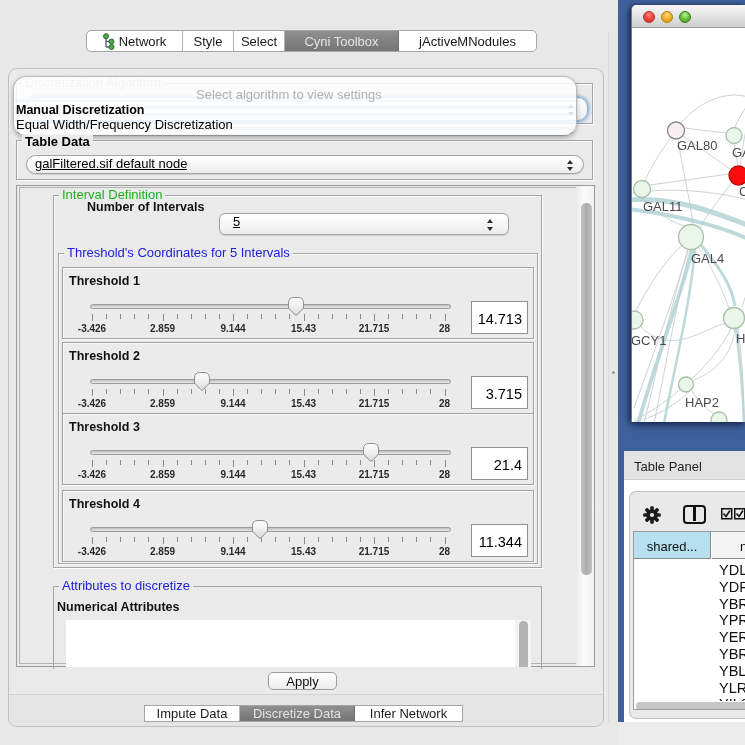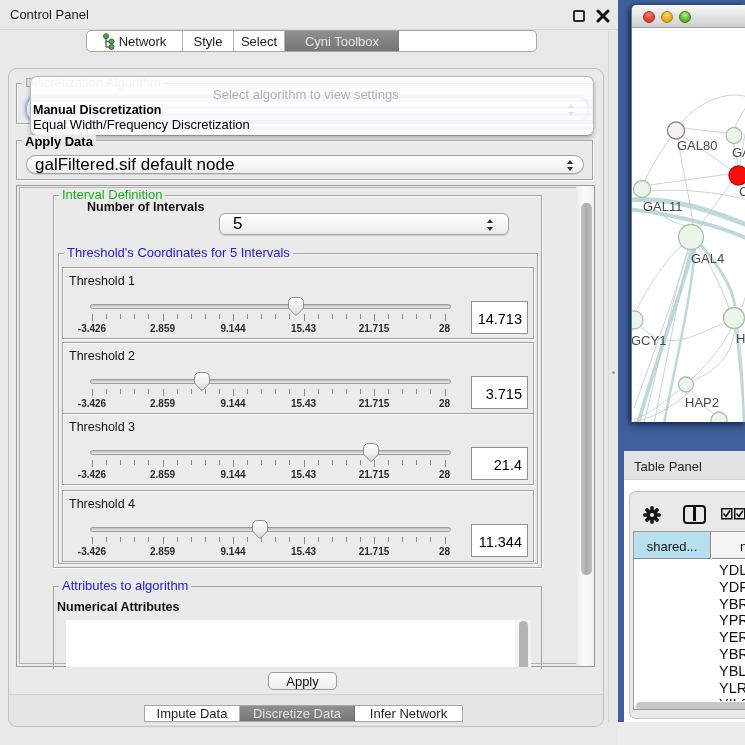--- a/index.html
+++ b/index.html
@@ -22,30 +22,30 @@
   .seg .tab:last-child { border-right:none; }
   .seg .tab.sel { background:linear-gradient(#8f8f8f,#757575); color:#e4e4e4; border-right-color:#6f6f6f; }
   
   .tgroup { position:absolute; border:1px solid #a5a5a5; box-shadow:1px 1px 0 rgba(255,255,255,0.75), inset 1px 1px 0 rgba(255,255,255,0.6); }
   .tgroup .ttl { position:absolute; top:-8px; left:5px; background:#eaeaea; padding:0 3px; font-size:13px; line-height:14px; white-space:nowrap; }
   
   .combo {
     position:absolute; background:linear-gradient(#ffffff,#f2f2f2 70%,#ebebeb);
     border:1px solid #a2a2a2; border-radius:10px;
     box-shadow:0 1px 1px rgba(0,0,0,0.12);
-    font-size:17px; color:#000; display:flex; align-items:center;
+    font-size:13px; color:#000; display:flex; text-decoration:underline;
   }
   .combo .ctext { padding-left:8px; white-space:nowrap; overflow:hidden; }
   .arrows { position:absolute; width:9px; }
   .arrows .up, .arrows .dn { position:absolute; left:0; width:0; height:0; border-left:3px solid transparent; border-right:3px solid transparent; }
   .arrows .up { border-bottom:4px solid #2e2e2e; top:0; }
   .arrows .dn { border-top:4px solid #2e2e2e; bottom:0; }
   
   .tbox { position:absolute; left:62px; width:472px; height:72px; border:1px solid #a2a2a2; box-shadow:1px 1px 0 rgba(255,255,255,0.8), inset 1px 1px 0 rgba(255,255,255,0.7); background:#ebebeb; }
-  .tbox .lbl { position:absolute; left:6px; top:6px; font-size:12.5px; font-weight:normal; color:#111; }
+  .tbox .lbl { position:absolute; left:6px; top:6px; font-size:12.5px; font-weight:bold; color:#111; }
   .track { position:absolute; left:27px; top:36px; width:361px; height:5px; border:1px solid #9b9b9b; border-radius:3px; background:linear-gradient(#bdbdbd,#e9e9e9); }
   .vbox { position:absolute; left:408px; top:33px; width:57px; height:33px; background:#fff; border:1px solid #919191; font-size:14.5px; color:#000; text-align:right; padding:9px 5px 0 0; }
   .ticks { position:absolute; left:0; top:46px; }
   .tick { position:absolute; width:1px; background:#8a8a8a; top:0; }
   .slabels { position:absolute; top:55px; left:0; font-size:10px; font-weight:bold; color:#2a2a2a; }
   .slab { position:absolute; top:0; transform:translateX(-50%); white-space:nowrap; }
   .thumb { position:absolute; top:28px; width:18px; height:20px; transform:translateX(-50%); }
   
   .vthumb { position:absolute; border-radius:5px; background:linear-gradient(90deg,#c4c4c4,#ababab 50%,#c0c0c0); }
 </style>
@@ -165,49 +165,42 @@
           YDL194W<br>YDR277C<br>YBR043C<br>YPR145W<br>YER054C<br>YBR045C<br>YBL079W<br>YLR345W<br>YIL052C
         </div>
 
         <div class="abs" style="left:0; top:169px; width:113px; height:10px; background:#fdfdfd;">
           <div class="abs" style="left:2px; top:1px; width:111px; height:8px; background:#c6c6c6; border-radius:5px 0 0 5px;"></div>
         </div>
       </div>
     </div>
   </div>
 
-  <div class="abs" style="left:0; top:0; width:618px; height:30px; background:#e9e9e9; border-bottom:1px solid #d6d6d6;">
-    <div class="abs" style="left:10px; top:7px; font-size:13px; color:#1c1c1c;">Control Panel</div>
-    <div class="abs" style="left:573px; top:10px; width:12px; height:12px; border:2px solid #2b2b2b; border-radius:2px;"></div>
-    <svg class="abs" style="left:596px; top:9px;" width="14" height="14" viewBox="0 0 14 14">
-      <path d="M 2,2 L 12,12 M 12,2 L 2,12" stroke="#111" stroke-width="3" stroke-linecap="round"></path>
-    </svg>
-  </div>
 
   <div class="abs" style="left:8px; top:68px; width:596px; height:659px; background:#eaeaea; border:1px solid #c0c0c0; border-radius:9px;"></div>
 
   <div class="tgroup" style="left:16px; top:83px; width:577px; height:41px; ">
     <div class="ttl" style="color:#aaa;">Discretization Algorithm</div>
   </div>
   <div class="combo" style="left:26px; top:97px; width:562px; height:24px; box-shadow:0 0 3px 1.5px rgba(90,150,210,0.6); border:1.5px solid #85abd6;">
     <div class="arrows" style="right:10px; top:6px; height:12px;">
         <div class="up"></div>
         <div class="dn"></div>
       </div>
   </div>
 
-  <div class="abs" style="left:30px; top:76px; width:564px; height:60px; background:rgba(255,255,255,0.86); border:1px solid #b9b9b9; border-bottom-color:#8f8f8f; border-radius:7px; box-shadow:0 2px 4px rgba(0,0,0,0.28);">
+  <div class="abs" style="left:13px; top:76px; width:564px; height:60px; background:rgba(255,255,255,0.86); border:1px solid #b9b9b9; border-bottom-color:#8f8f8f; border-radius:13px; box-shadow:0 2px 4px rgba(0,0,0,0.28);">
     <div class="abs" style="left:0; top:18px; width:562px; height:40px; border-radius:0 0 7px 7px; background:repeating-linear-gradient(180deg, rgba(240,246,250,0) 0 4px, rgba(226,237,245,0.35) 4px 7px);"></div>
     <div class="abs" style="left:182px; top:10px; font-size:13px; color:#b0b0b0;">Select algorithm to view settings</div>
     <div class="abs" style="left:2px; top:25.5px; font-size:12.5px; font-weight:bold; color:#000;">Manual Discretization</div>
     <div class="abs" style="left:2px; top:40px; font-size:13px; color:#000;">Equal Width/Frequency Discretization</div>
   </div>
 
   <div class="tgroup" style="left:16px; top:140px; width:577px; height:40px;">
-    <div class="ttl" style="font-weight:bold; color:#000; top:-6px;">Apply Data</div>
+    <div class="ttl" style="font-weight:bold; color:#000; top:-6px;">Table Data</div>
   </div>
   <div class="combo" style="left:26px; top:155px; width:558px; height:19px;">
     <div class="ctext">galFiltered.sif default node</div>
     <div class="arrows" style="right:7px; top:4px; height:11px;">
         <div class="up"></div>
         <div class="dn"></div>
       </div>
   </div>
 
   <div class="abs" style="left:16px; top:185px; width:579px; height:482px; border:1px solid #9b9b9b; background:#eaeaea;"></div>
@@ -431,21 +424,21 @@
             <stop offset="0.6" stop-color="#ececec"></stop>
             <stop offset="1" stop-color="#d5d5d5"></stop>
           </linearGradient>
         </defs>
         <path d="M 1.5 12 L 1.5 7 Q 1.5 1.5 7 1.5 L 11 1.5 Q 16.5 1.5 16.5 7 L 16.5 12 L 10.3 18.6 Q 9 19.9 7.7 18.6 Z" fill="url(#tg489)" stroke="#8f8f8f" stroke-width="1"></path>
       </svg>
     <div class="vbox">11.344</div>
   </div>
 
   <div class="tgroup" style="left:53px; top:586px; width:489px; height:83px; border-bottom:none; box-shadow:none;">
-    <div class="ttl" style="color:#2021d8;">Attributes to algorithm</div>
+    <div class="ttl" style="color:#2021d8;">Attributes to discretize</div>
   </div>
   <div class="abs" style="left:57px; top:600px; font-size:12.5px; font-weight:bold; color:#111;">Numerical Attributes</div>
   <div class="abs" style="left:66px; top:620px; width:465px; height:46.5px; background:#f3f3f3; overflow:hidden;">
     <div class="abs" style="left:0; top:0; width:449px; height:60px; background:#fff;"></div>
     <div class="vthumb" style="left:452.5px; top:0.5px; width:9px; height:46px; border-radius:4.5px 4.5px 0 0; background:#b3b3b3;"></div>
   </div>
 
   <div class="abs" style="left:9px; top:694px; width:594px; height:32px; background:#e5e5e5; border-top:1px solid #d2d2d2; border-radius:0 0 9px 9px;"></div>
 
   <div class="abs" style="left:268px; top:672px; width:69px; height:18px; background:linear-gradient(#ffffff,#ededed); border:1px solid #9c9c9c; border-radius:5px; font-size:13px; color:#111; text-align:center; padding-top:1px;">Apply</div>
@@ -461,19 +454,20 @@
       <svg width="13" height="17" viewBox="0 0 13 17" style="margin-right:3px;">
         <path d="M 3,4 L 3,14 M 3,8.5 L 7.5,8.5 M 3,14 L 7.5,14" stroke="#5a6472" stroke-width="1.4" fill="none"></path>
         <circle cx="3" cy="3.2" r="2.5" fill="#4fa74f" stroke="#2b6e2b" stroke-width="1"></circle>
         <circle cx="8.5" cy="8.5" r="2.5" fill="#4fa74f" stroke="#2b6e2b" stroke-width="1"></circle>
         <circle cx="8.5" cy="14" r="2.5" fill="#4fa74f" stroke="#2b6e2b" stroke-width="1"></circle>
       </svg>
       Network</div>
     <div class="tab" style="width:51px;">Style</div>
     <div class="tab" style="width:51px;">Select</div>
     <div class="tab sel" style="width:114px;">Cyni Toolbox</div>
+    <div class="tab" style="flex:1;">jActiveMNodules</div>
   </div>
 
   <div class="abs" style="left:608px; top:31px; width:1px; height:691px; background:#dadada;"></div>
 
   <div class="abs" style="left:612px; top:371px; width:3px; height:3px; border-radius:50%; background:#9a9a9a;"></div>
 
 </div>
 
 </body></html>

